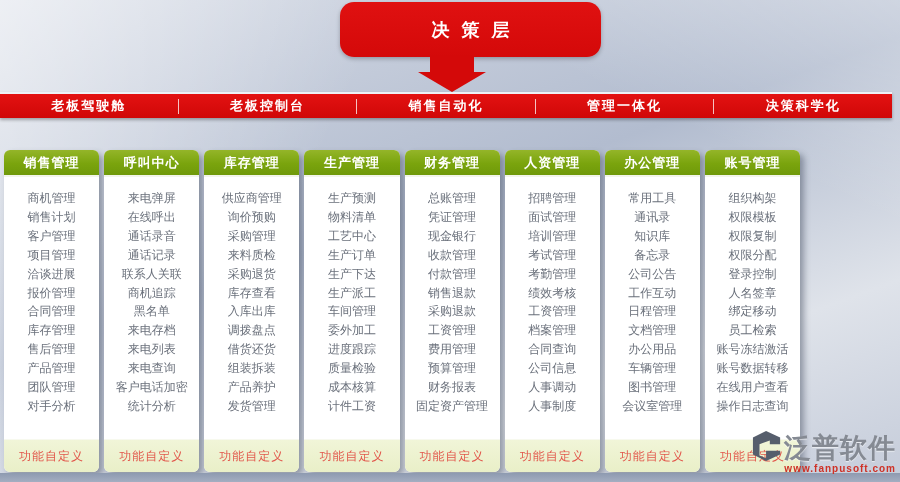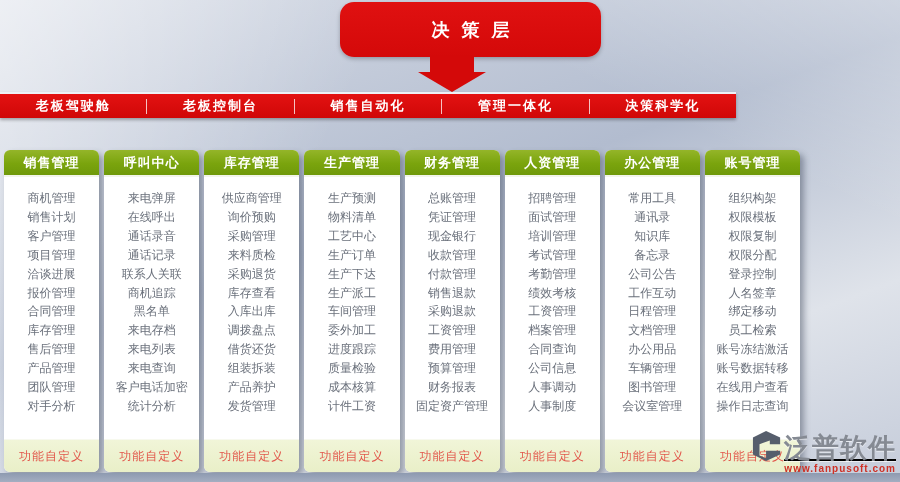--- a/index.html
+++ b/index.html
@@ -28,21 +28,21 @@
     background:#d40909;
   }
   .arrow-head {
     position:absolute; left:418px; top:72px; width:0; height:0;
     border-left:34px solid transparent; border-right:34px solid transparent;
     border-top:20px solid #d40909;
   }
 
   
   .menu-bar {
-    position:absolute; left:0; top:92px; width:736px; height:26px;
+    position:absolute; left:0; top:92px; width:892px; height:26px;
     background:linear-gradient(180deg,#e31212 0%,#d00707 100%);
     border-top:2px solid #eef1f6;
     display:flex; align-items:center;
     box-shadow:0 2px 3px rgba(0,0,0,.3);
   }
   .menu-item {
     flex:1; text-align:center; color:#fff; font-size:13px; font-weight:bold;
     letter-spacing:2px;
   }
   .menu-sep { width:1px; height:15px; background:rgba(255,255,255,.75); }
@@ -87,21 +87,21 @@
     position:absolute; left:0; bottom:0; width:900px; height:9px;
     background:linear-gradient(180deg,#8e9ab0,#a4aec1);
   }
 
   
   .watermark {
     position:absolute; right:4px; bottom:8px; z-index:10;
     display:flex; flex-direction:column; align-items:flex-end;
     pointer-events:none;
   }
-  .wm-top { display:flex; align-items:center; gap:2px;text-decoration:underline; }
+  .wm-top { display:flex; align-items:center; gap:2px; }
   .wm-brand {
     color:#858a93; font-size:27px; font-weight:bold; letter-spacing:1px;
     text-shadow:0 1px 1px rgba(255,255,255,.6);
   }
   .wm-url {
     color:#cf3126; font-size:10px; font-weight:bold; margin-top:-3px;
     letter-spacing:1px;
     text-align:center;
   }
 </style>

